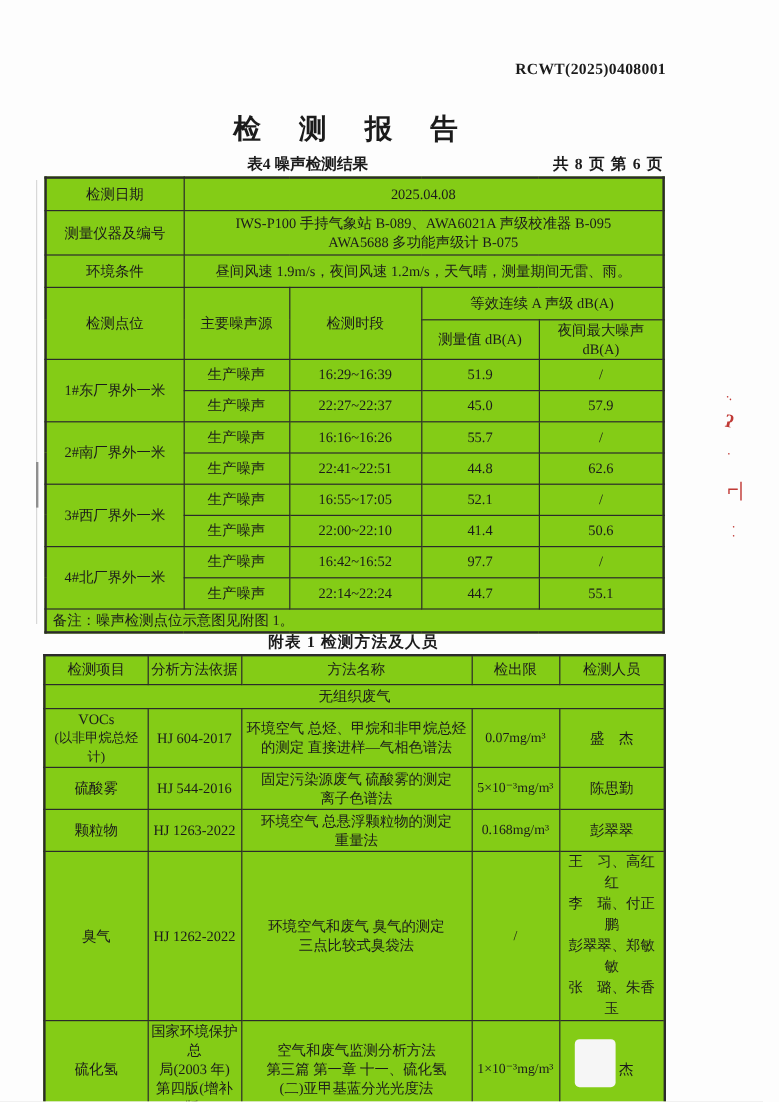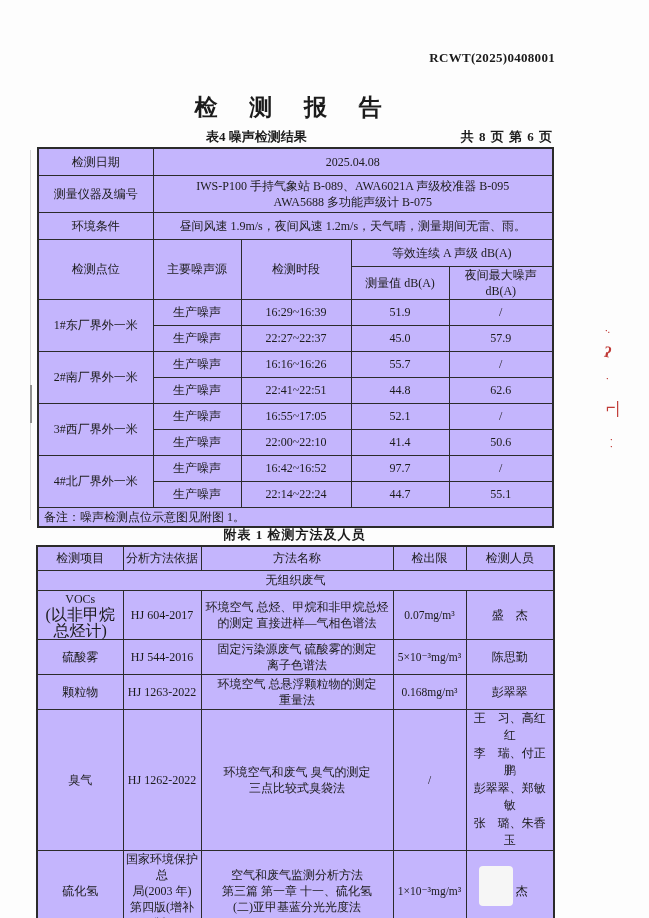--- a/index.html
+++ b/index.html
@@ -32,30 +32,30 @@
   .caption-row .tbl-caption { position: absolute; left: 170px; }
   .caption-row .page-info { position: absolute; right: 0; letter-spacing: 1px; }
 
   table { border-collapse: collapse; table-layout: fixed; }
   td, th {
     border: 1px solid #2b2b2b;
     font-size: 12px; font-weight: normal;
     text-align: center; vertical-align: middle;
     padding: 0 2px; line-height: 16px;
   }
-  .tbl { position: absolute; background: #c4b5fd; }
+  .tbl { position: absolute; background: #84cc16; }
   .tbl-noise { top: 147px; left: 37px; width: 515px; border: 2px solid #2b2b2b; }
   .tbl-methods { top: 545px; left: 36px; width: 517px; border: 2px solid #2b2b2b; }
 
   .h27 { height: 27px; } .h37 { height: 37px; } .h26 { height: 26px; }
   .h24 { height: 24px; } .h20 { height: 20px; } .h34 { height: 34px; padding-left: 44px; }
   .h35 { height: 35px; } .h70 { height: 70px; } .h66 { height: 66px; }
 
   .note-cell { text-align: left; padding-left: 5px; font-size: 12px; }
-  .small-line { font-size: 16px; }
+  .small-line { font-size: 11px; }
   .limit-cell { font-size: 11.5px; }
   .person-line { line-height: 17.5px; }
 
   .appendix-caption {
     position: absolute; top: 526px; left: 36px; width: 517px;
     text-align: center; font-size: 13px; font-weight: bold; letter-spacing: 1px;
   }
 
   
   .scan-edge-line {

